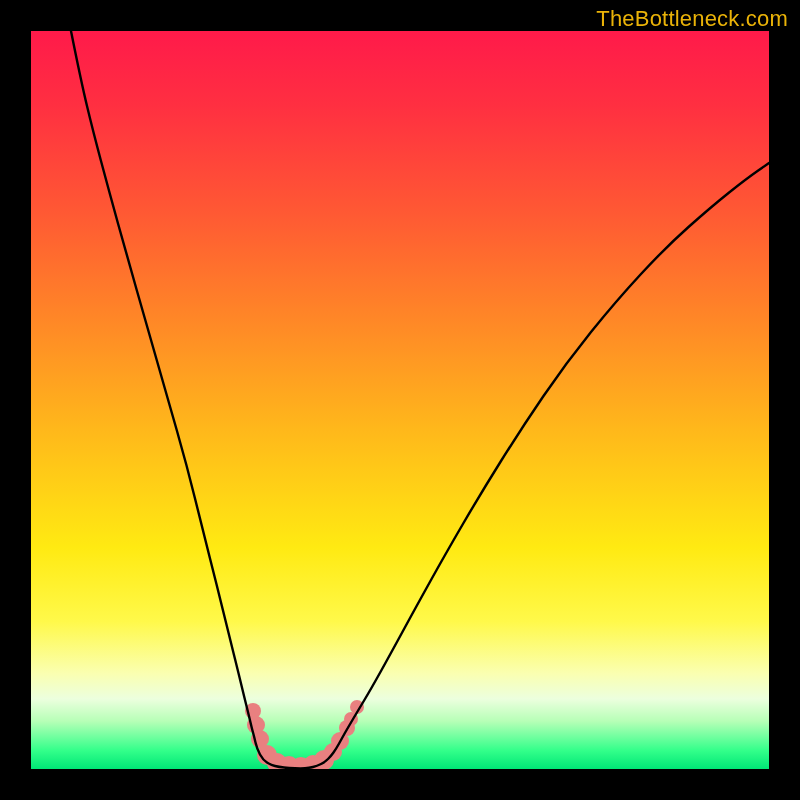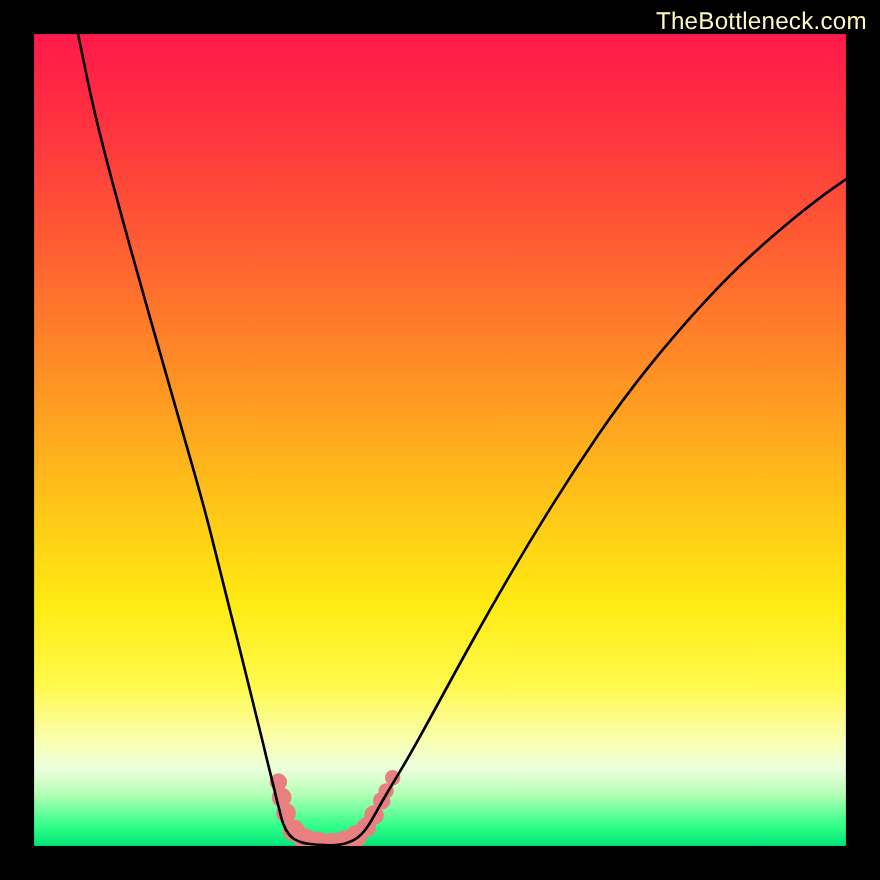--- a/index.html
+++ b/index.html
@@ -38,21 +38,21 @@
     position: absolute;
     left: 0;
     top: 0;
     width: 738px;
     height: 738px;
   }
   .attribution {
     position: absolute;
     top: 6px;
     right: 12px;
-    color: #fef9c3;
+    color: #eab308;
     font-size: 22px;
     letter-spacing: 0.2px;
     font-weight: 400;
   }
 </style>
 </head>
 <body>
 
 <div class="frame">
   <div class="attribution">TheBottleneck.com</div>

